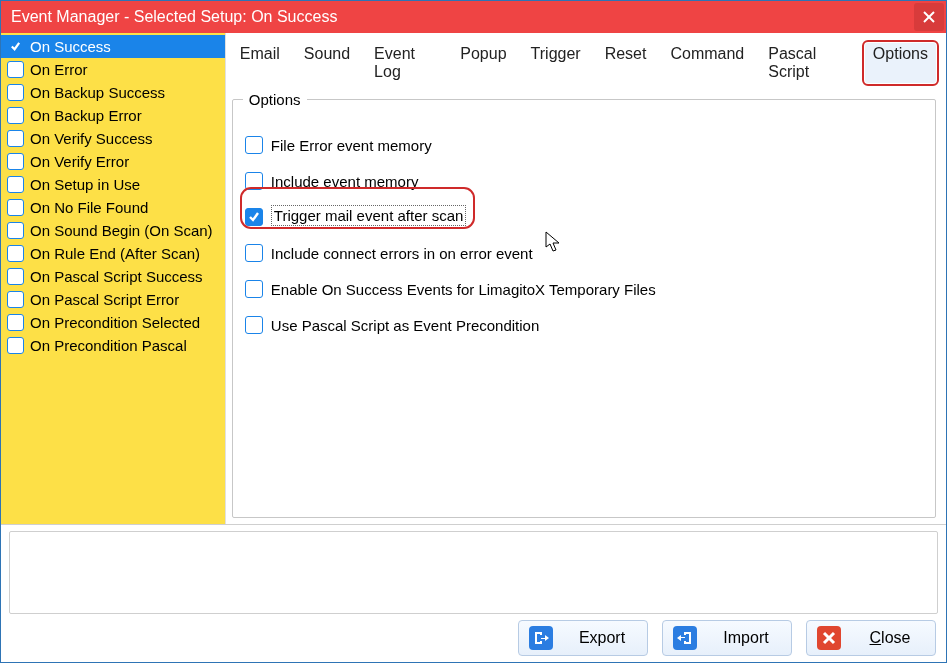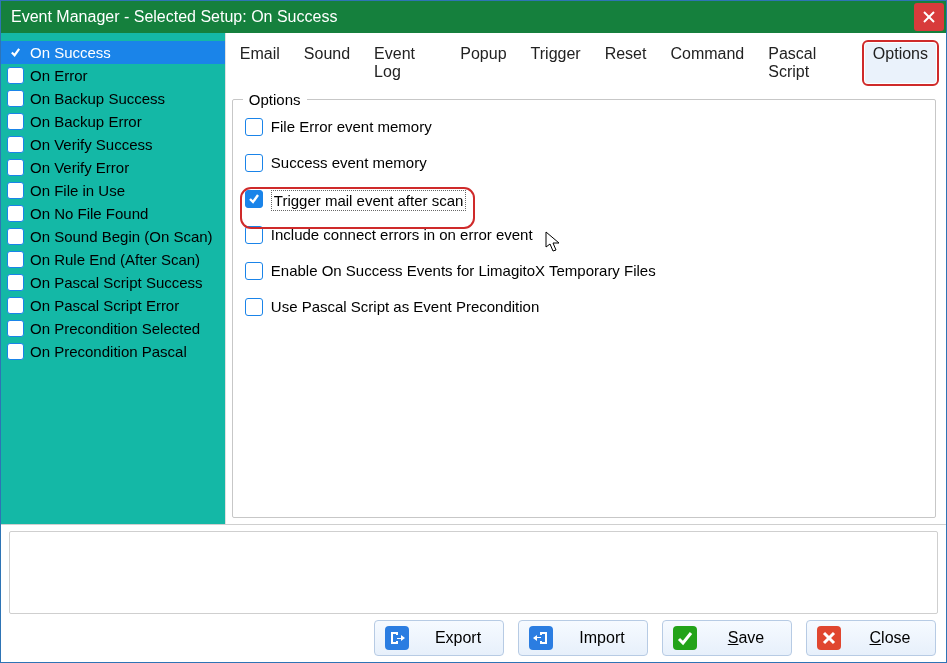--- a/index.html
+++ b/index.html
@@ -14,21 +14,21 @@
     width: 947px;
     height: 663px;
     border: 1px solid #2e74b5;
     position: relative;
     display: flex;
     flex-direction: column;
     background: #fff;
   }
   .titlebar {
     height: 32px;
-    background: #15803d;
+    background: #ef4444;
     color: #fff;
     display: flex;
     align-items: center;
     padding-left: 10px;
     font-size: 16px;
   }
   .titlebar-text { flex: 1 1 auto; }
   .titlebar-close {
     width: 30px;
     height: 28px;
@@ -45,23 +45,23 @@
 
   .body-area {
     flex: 1 1 auto;
     display: flex;
     min-height: 0;
   }
 
   .sidebar {
     width: 232px;
     border-right: 1px solid #e0e0e0;
-    background: #14b8a6;
+    background: #fde047;
     overflow: hidden;
-    padding-top: 8px;
+    padding-top: 2px;
   }
   .sidebar-item {
     display: flex;
     align-items: center;
     height: 23px;
     padding: 0 4px 0 6px;
     font-size: 15px;
     white-space: nowrap;
     cursor: default;
   }
@@ -118,21 +118,21 @@
     margin: 0;
     padding: 10px 10px 14px 10px;
     flex: 1 1 auto;
   }
   fieldset.options > legend {
     padding: 0 6px;
     font-size: 15px;
   }
   .opt-row {
     display: flex;
-    align-items: flex-start;
+    align-items: flex-end;
     height: 36px;
     padding-left: 2px;
   }
   .opt-row .cb {
     width: 18px;
     height: 18px;
     border: 1.5px solid #1a84e9;
     border-radius: 3px;
     margin-right: 8px;
     background: #fff;
@@ -258,21 +258,21 @@
         <div class="sidebar-item">
           <span class="cb"></span>
           <span>On Verify Success</span>
         </div>
         <div class="sidebar-item">
           <span class="cb"></span>
           <span>On Verify Error</span>
         </div>
         <div class="sidebar-item">
           <span class="cb"></span>
-          <span>On File in Use</span>
+          <span>On Setup in Use</span>
         </div>
         <div class="sidebar-item">
           <span class="cb"></span>
           <span>On No File Found</span>
         </div>
         <div class="sidebar-item">
           <span class="cb"></span>
           <span>On Sound Begin (On Scan)</span>
         </div>
         <div class="sidebar-item">
@@ -312,21 +312,21 @@
 
       <fieldset class="options">
         <legend>Options</legend>
         <div id="options-list">
             <div class="opt-row">
               <span class="cb"></span>
               <label>File Error event memory</label>
             </div>
             <div class="opt-row">
               <span class="cb"></span>
-              <label>Success event memory</label>
+              <label>Include event memory</label>
             </div>
             <div class="opt-row highlight">
               <span class="cb checked">
                 <svg viewBox="0 0 12 12">
                   <polyline points="2,6 5,9 10,2" fill="none" stroke="#fff" stroke-width="2.4"></polyline>
                 </svg>
               </span>
               <label>Trigger mail event after scan</label>
             </div>
             <div class="opt-row">
@@ -364,28 +364,20 @@
       <div class="btn">
         <span class="icn icn-blue">
           <svg width="16" height="16" viewBox="0 0 16 16">
               <path d="M7 2h7v12H7v-3h2v1h3V4H9v1H7z" fill="#fff"></path>
               <path d="M8 8H4v3L0 8l4-3v2h4z" fill="#fff"></path>
             </svg>
         </span>
         <span class="lbl">Import</span>
       </div>
 
-      <div class="btn">
-        <span class="icn icn-green">
-          <svg width="16" height="16" viewBox="0 0 16 16">
-              <polyline points="2,9 6,13 14,3" fill="none" stroke="#fff" stroke-width="3"></polyline>
-            </svg>
-        </span>
-        <span class="lbl"><u>S</u><span>ave</span></span>
-      </div>
 
       <div class="btn">
         <span class="icn icn-red">
           <svg width="14" height="14" viewBox="0 0 14 14">
               <line x1="2" y1="2" x2="12" y2="12" stroke="#fff" stroke-width="3"></line>
               <line x1="12" y1="2" x2="2" y2="12" stroke="#fff" stroke-width="3"></line>
             </svg>
         </span>
         <span class="lbl"><u>C</u><span>lose</span></span>
       </div>

